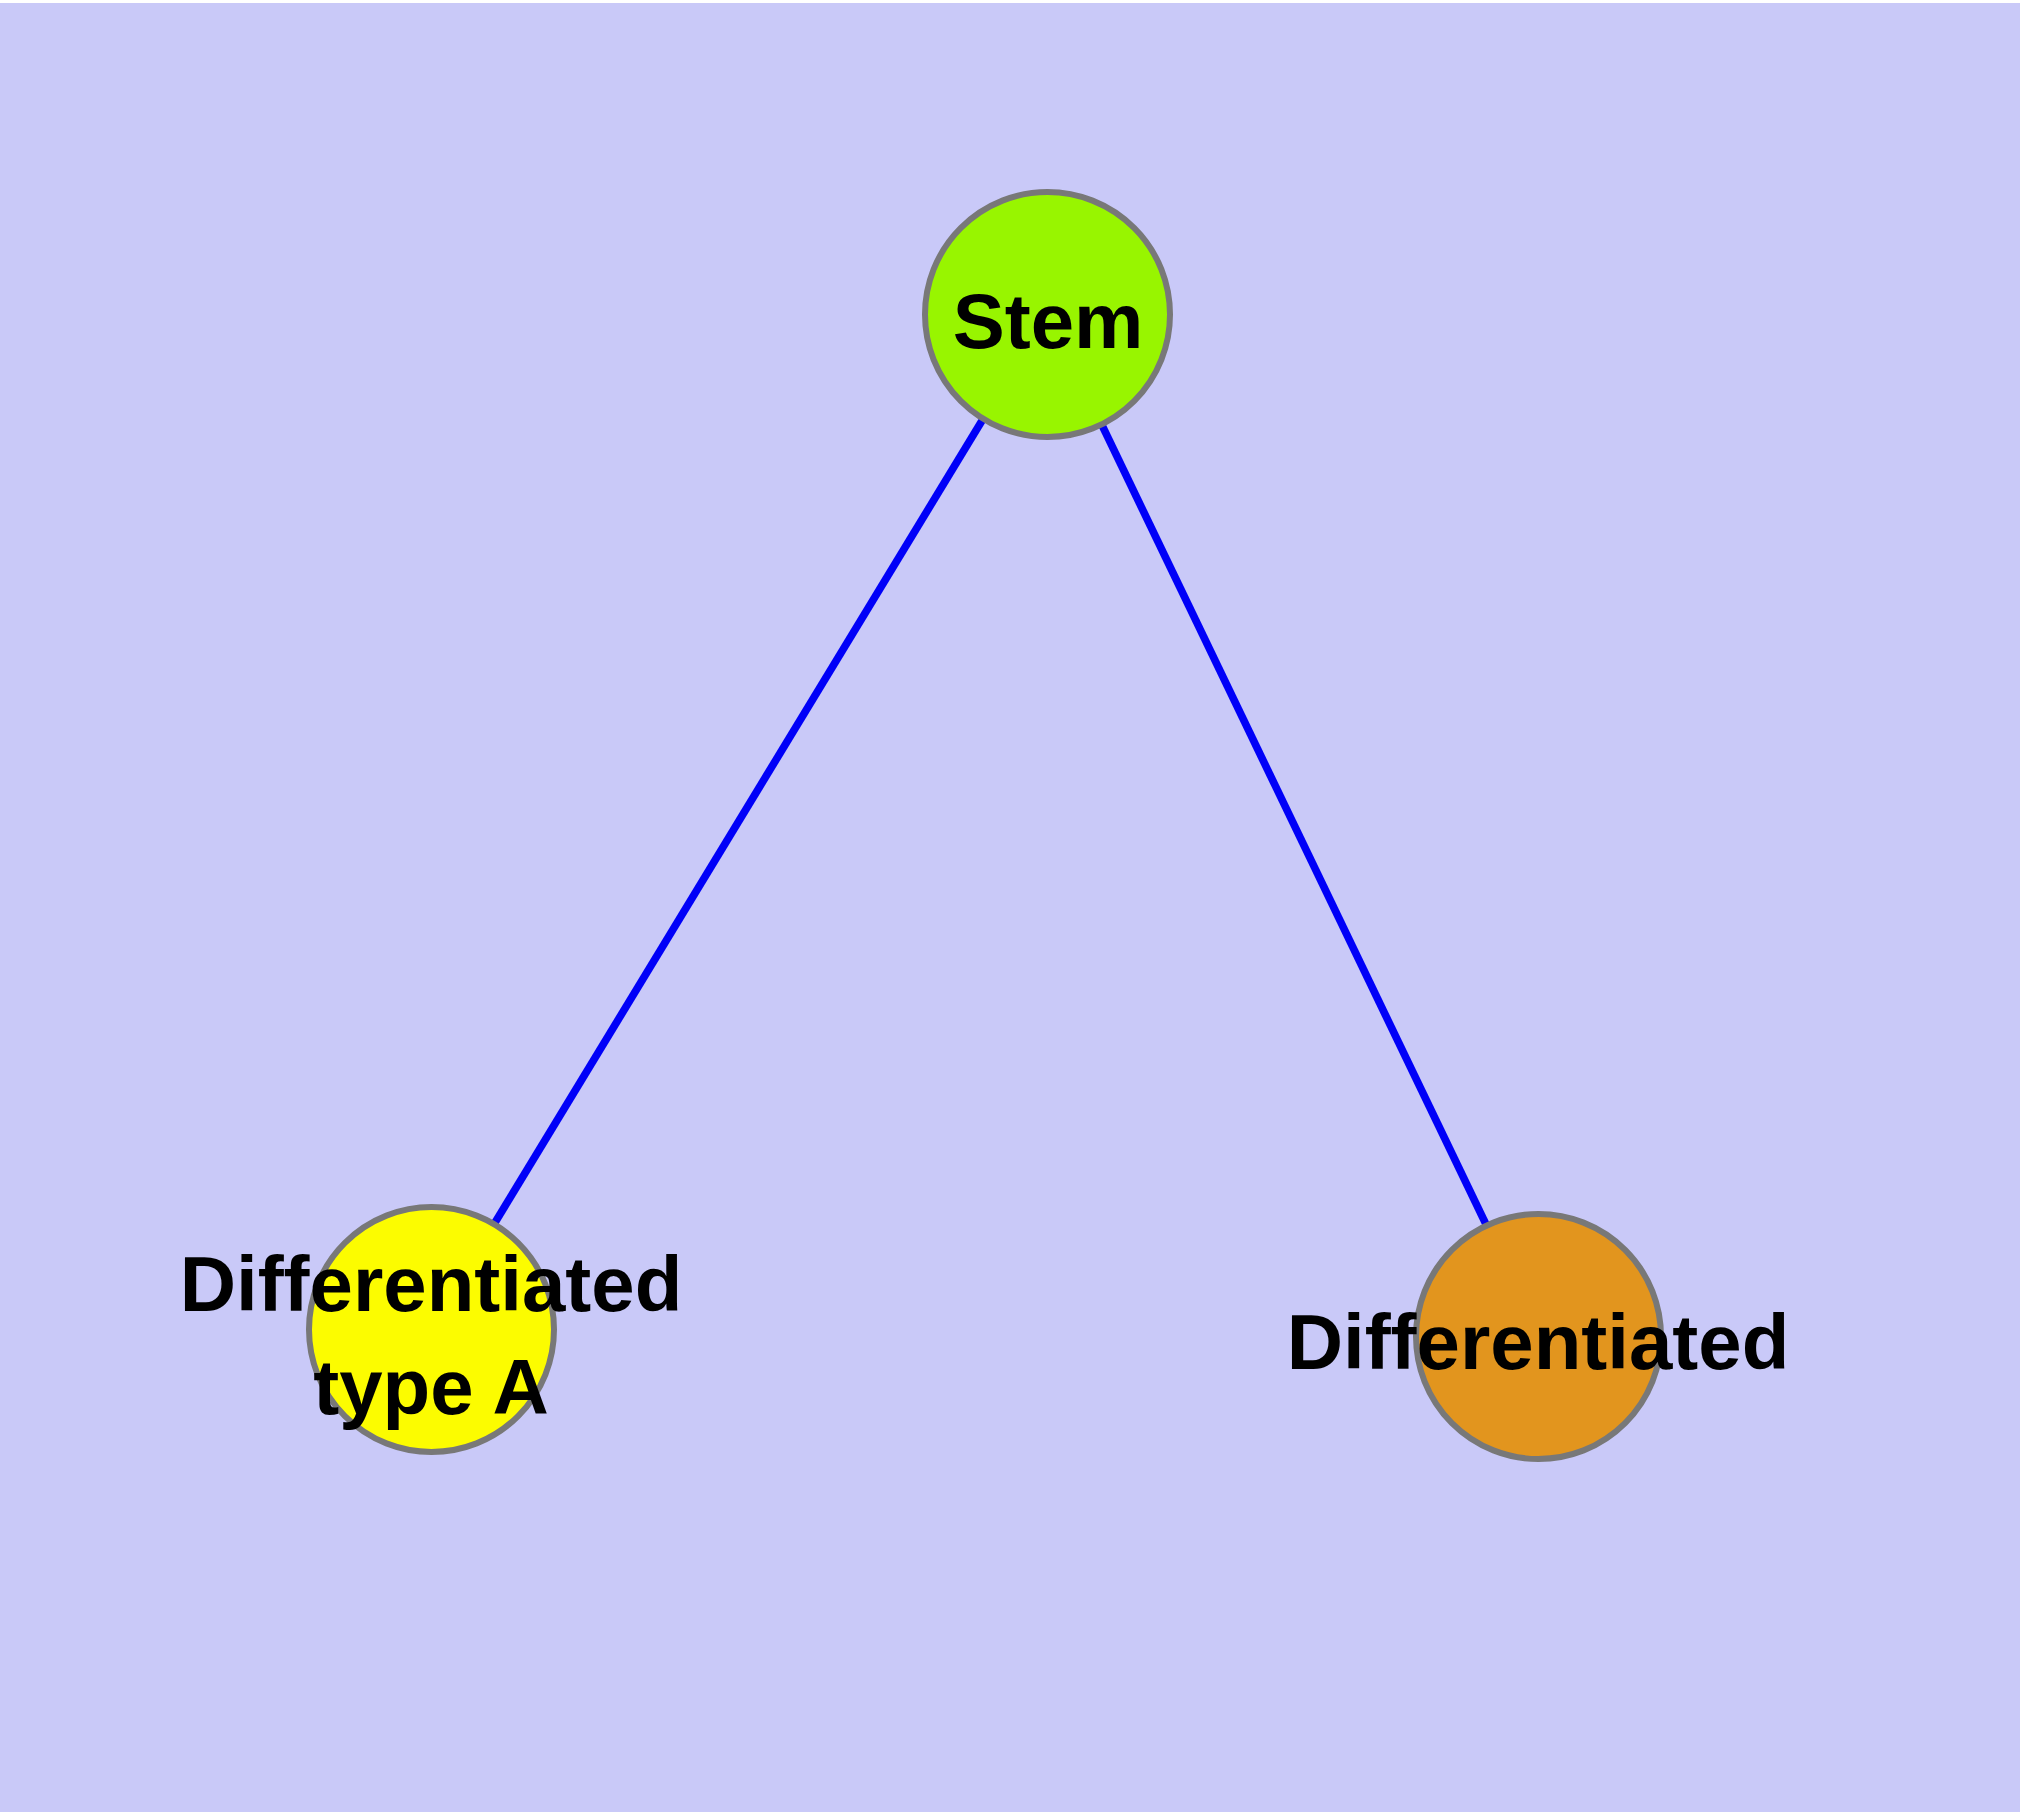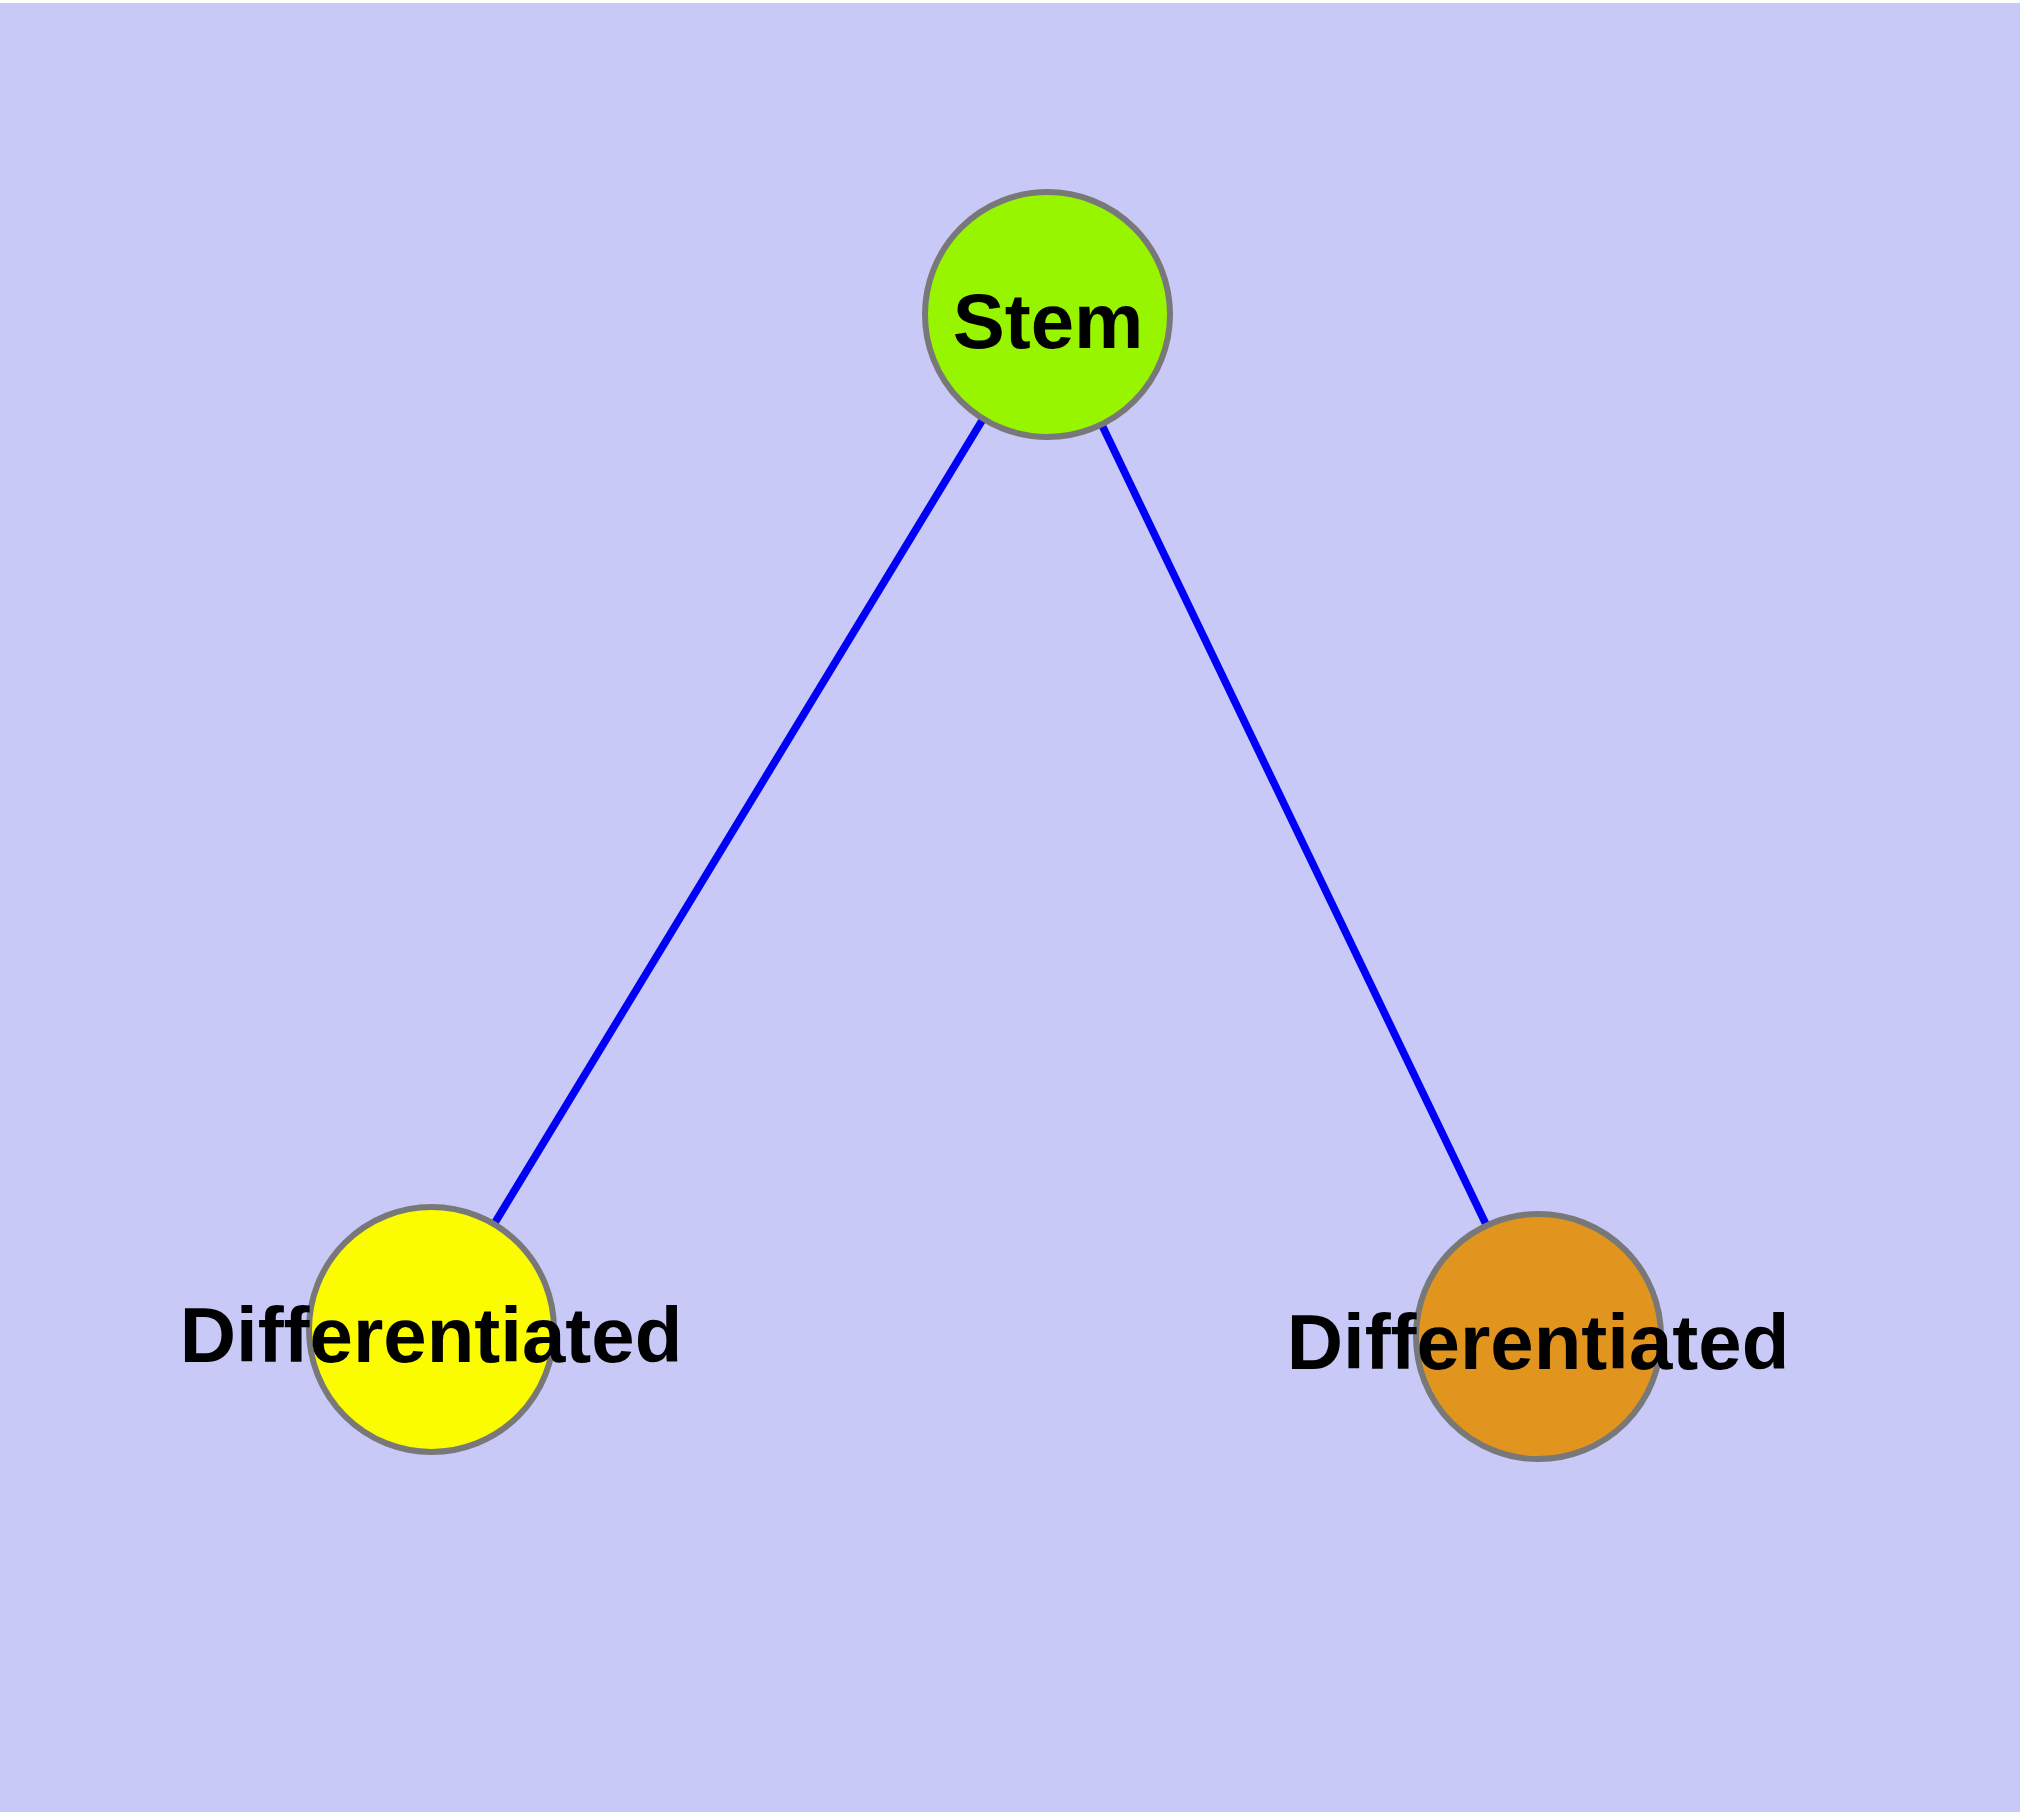--- a/index.html
+++ b/index.html
@@ -61,20 +61,21 @@
     <div class="node" style="left: 922px; top: 186px; width: 251px; height: 251px; background: rgb(152, 245, 0); border-color: rgb(120, 120, 120);"></div>
     <div class="node" style="left: 306px; top: 1201px; width: 251px; height: 251px; background: rgb(252, 252, 0); border-color: rgb(120, 120, 120);"></div>
     <div class="node" style="left: 1413px; top: 1208px; width: 251px; height: 251px; background: rgb(226, 149, 30); border-color: rgb(120, 120, 120);"></div>
 
     <div class="node-label" style="left: 1048px; top: 312px; color: rgb(0, 0, 0);">
       <div>Stem</div>
     </div>
 
     <div class="node-label" style="left: 431px; top: 1326px; color: rgb(0, 0, 0);">
       <div>Differentiated</div>
+      <div>type A</div>
     </div>
 
     <div class="node-label" style="left: 1538px; top: 1333px; color: rgb(0, 0, 0);">
       <div>Differentiated</div>
     </div>
 
   </div>
 </div>
 
 

